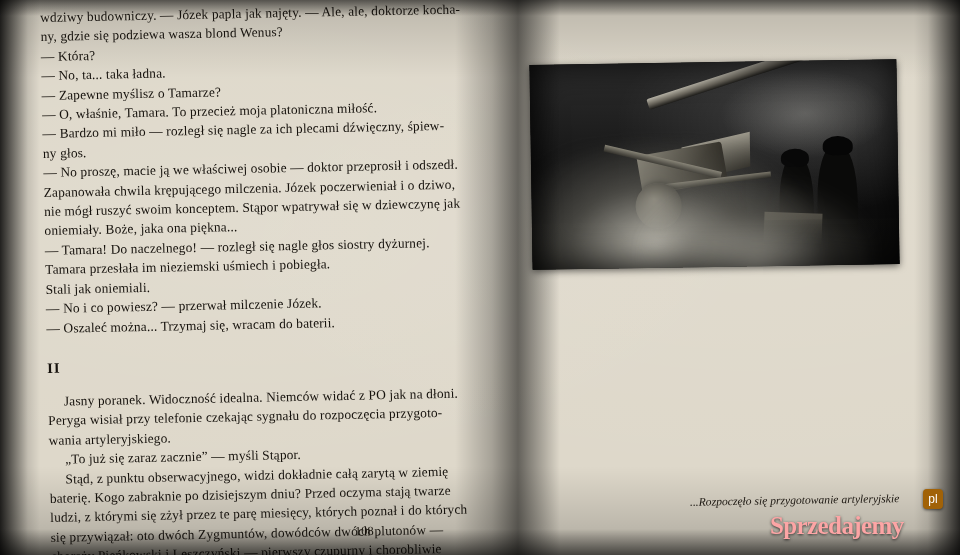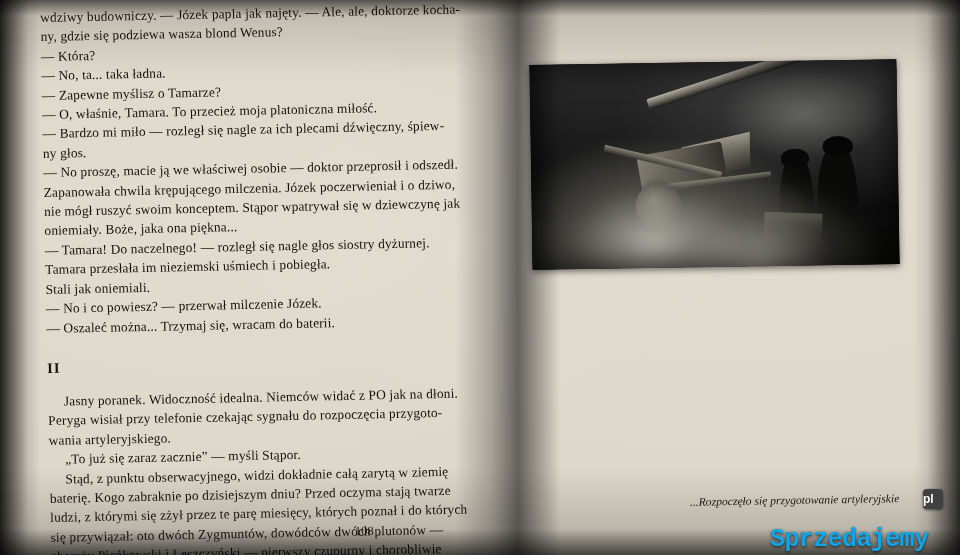--- a/index.html
+++ b/index.html
@@ -237,41 +237,41 @@
     color: #1d1812;
     transform: rotate(-1deg);
     white-space: nowrap;
   }
 
   
   .watermark {
     position: absolute;
     left: 770px;
     top: 512px;
-    font-family: Liberation Mono, monospace;
+    font-family: Liberation Serif, serif;
     font-size: 25px;
     font-weight: bold;
-    color: #0ea5e9;
+    color: #fca5a5;
     letter-spacing: -0.6px;
     text-shadow: 0 1px 3px rgba(0,0,0,0.75);
-    margin-top: 13px;
   }
   .wm-badge {
     position: absolute;
     left: 923px;
     top: 489px;
     width: 20px;
     height: 20px;
     border-radius: 4px;
-    background: #404040;
+    background: #a16207;
     color: #fff;
     font-family: "Liberation Sans", sans-serif;
     font-size: 12px;
-    font-weight: bold;
+    font-weight: normal;
     line-height: 20px;
+    text-align: center;
     box-shadow: 0 1px 3px rgba(0,0,0,0.6);
   }
 </style>
 </head>
 <body>
 
 <div id="page">
   <div class="book"></div>
   <div class="paper-tex"></div>
 

